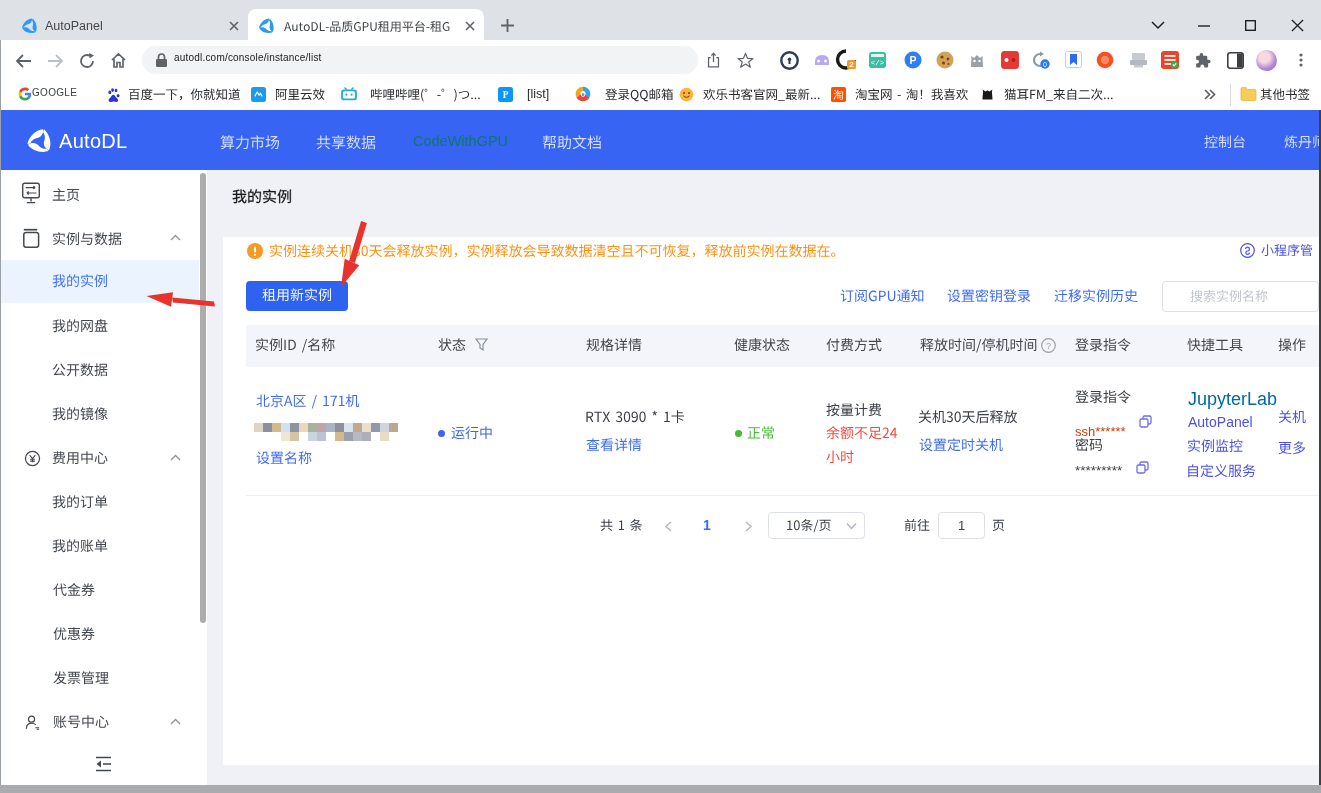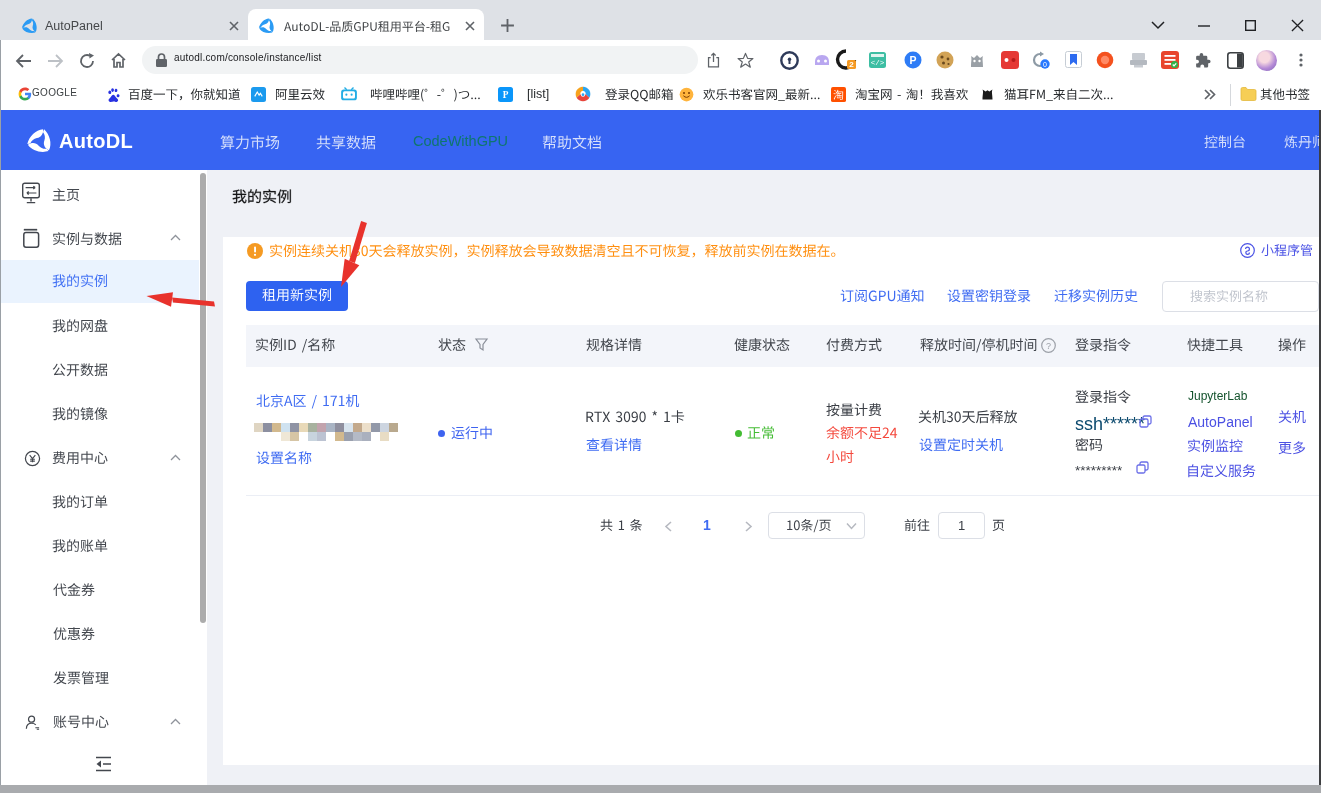--- a/index.html
+++ b/index.html
@@ -7,21 +7,21 @@
 svg.I{position:absolute;overflow:visible}
 
 #tabbar{left:0;top:0;width:1321px;height:40px;background:#dee1e6}
 #tab2{left:248px;top:9px;width:236px;height:31px;background:#fff;border-radius:8px 8px 0 0}
 #toolbar{left:0;top:40px;width:1321px;height:40px;background:#fff}
 #omni{left:142px;top:46px;width:556px;height:28px;background:#f1f3f4;border-radius:14px}
 #url{left:174px;top:52px;font-size:10px;color:#202124;letter-spacing:.2px}
 #bookbar{left:0;top:80px;width:1321px;height:30px;background:#fff}
 .bmt{position:absolute;top:87px;font-size:12.5px;color:#282b2e}
 #bluehdr{left:0;top:110px;width:1321px;height:60px;background:#3764f2}
-#logotxt{left:59px;top:130px;font-size:20px;font-weight:bold;color:#fff;letter-spacing:.3px}
+#logotxt{left:59px;top:130px;font-size:20px;font-weight:normal;color:#fff;letter-spacing:.3px}
 #cwg{left:413px;top:133px;font-size:14.5px;color:#0f766e}
 
 #sidebar{left:0;top:170px;width:199px;height:615px;background:#fff}
 #selrow{left:0;top:260px;width:199px;height:43px;background:#eaf3fe}
 #sthumb{left:200px;top:173px;width:6px;height:450px;background:#acacac;border-radius:3px}
 #content{left:207px;top:170px;width:1112px;height:615px;background:#eff1f6}
 #panel{left:223px;top:237px;width:1096px;height:528px;background:#fff}
 #rentbtn{left:246px;top:281px;width:102px;height:30px;background:#2e62f0;border-radius:4px}
 #searchbox{left:1162px;top:281px;width:157px;height:31px;border:1px solid #dcdfe6;border-radius:4px;background:#fff}
 #thead{left:246px;top:325px;width:1073px;height:42px;background:#f3f5fa}
@@ -552,29 +552,29 @@
     <rect x="54" y="9" width="9" height="9" fill="#c8d4de"></rect>
     <rect x="63" y="9" width="9" height="9" fill="#bcc3d2"></rect>
     <rect x="81" y="9" width="9" height="9" fill="#d2b98e"></rect>
     <rect x="90" y="9" width="9" height="9" fill="#9aa0ae"></rect>
     <rect x="99" y="9" width="9" height="9" fill="#b4bac6"></rect>
     <rect x="108" y="9" width="9" height="9" fill="#aab0be"></rect>
     <rect x="126" y="9" width="9" height="9" fill="#e8dcc4"></rect>
   </svg>
 <circle class="ab" style="left:438px;top:430px;width:7px;height:7px;border-radius:50%;background:#3e63f0"></circle>
 <circle class="ab" style="left:735px;top:430px;width:7px;height:7px;border-radius:50%;background:#43bc33"></circle>
-<div class="lat" style="left:1075px;top:414px;font-size:18px;color:#0c4a6e">ssh******</div>
+<div class="lat" style="left:1075px;top:424px;font-size:13px;color:#c2410c">ssh******</div>
 <div class="lat" style="left:1075px;top:463px;font-size:13.5px;color:#3a3e45">*********</div>
 <svg class="I" style="left:1139px;top:415px" width="13" height="13" viewBox="0 0 13 13">
     <use href="#cpy"></use>
   </svg>
 <svg class="I" style="left:1136px;top:461px" width="13" height="13" viewBox="0 0 13 13">
     <use href="#cpy"></use>
   </svg>
-<div class="lat" style="left:1188px;top:389px;font-size:12px;color:#14532d">JupyterLab</div>
+<div class="lat" style="left:1188px;top:389px;font-size:18px;color:#0369a1">JupyterLab</div>
 <div class="lat" style="left:1188px;top:414px;font-size:14px;color:#4b50e3">AutoPanel</div>
 <div class="ab" id="rowline"></div>
 
 <svg class="I" style="left:664px;top:521px" width="9" height="11" viewBox="0 0 9 11">
     <path d="M7 1 L2 5.5 L7 10" stroke="#b6b9c0" stroke-width="1.6" fill="none"></path>
   </svg>
 <svg class="I" style="left:744px;top:521px" width="9" height="11" viewBox="0 0 9 11">
     <path d="M2 1 L7 5.5 L2 10" stroke="#b6b9c0" stroke-width="1.6" fill="none"></path>
   </svg>
 <div class="lat" id="num1">1</div>

